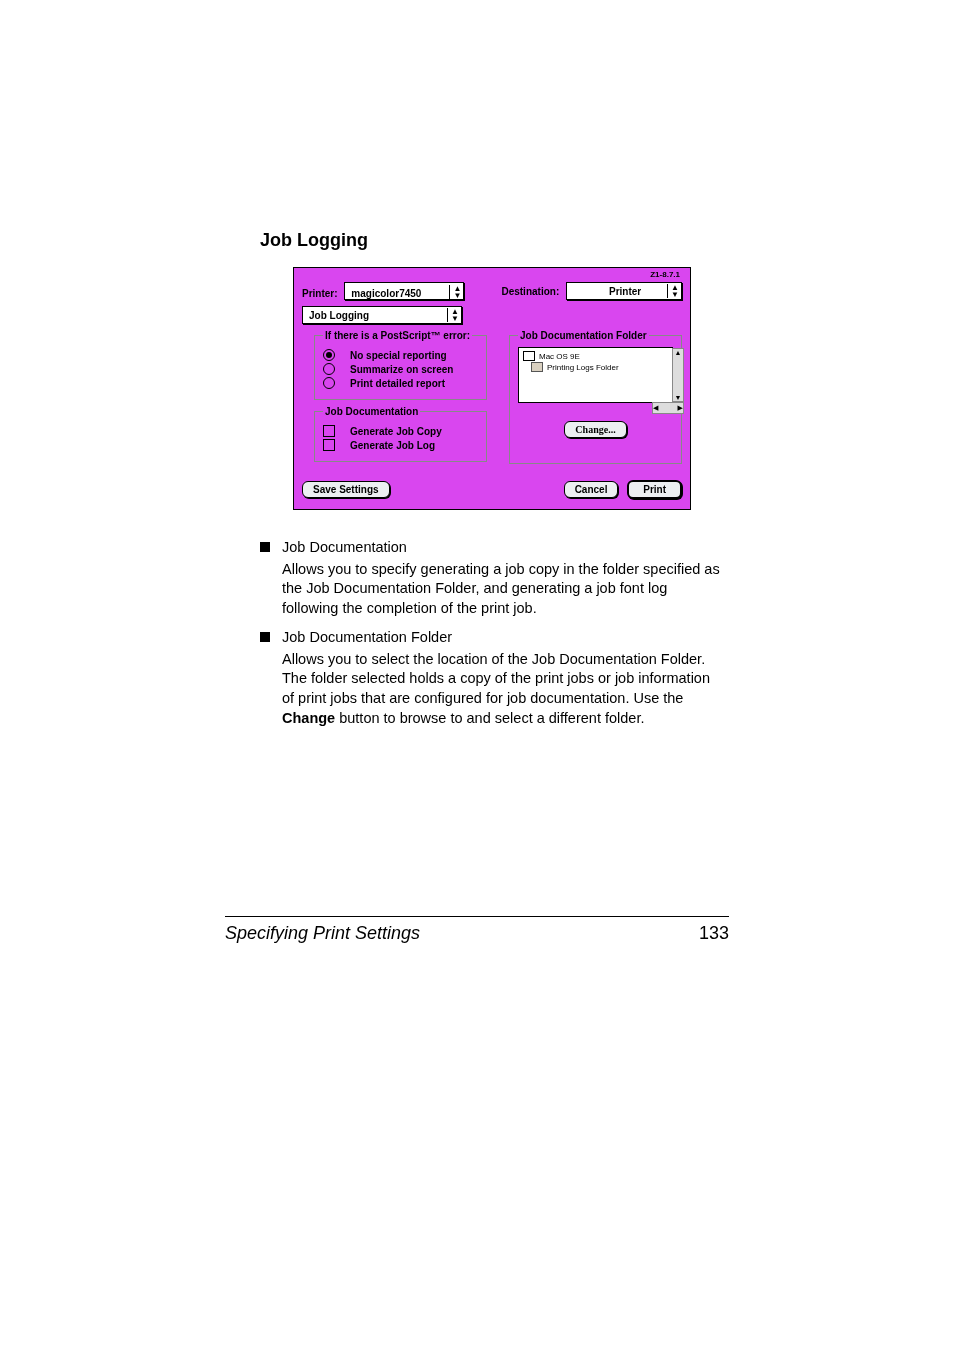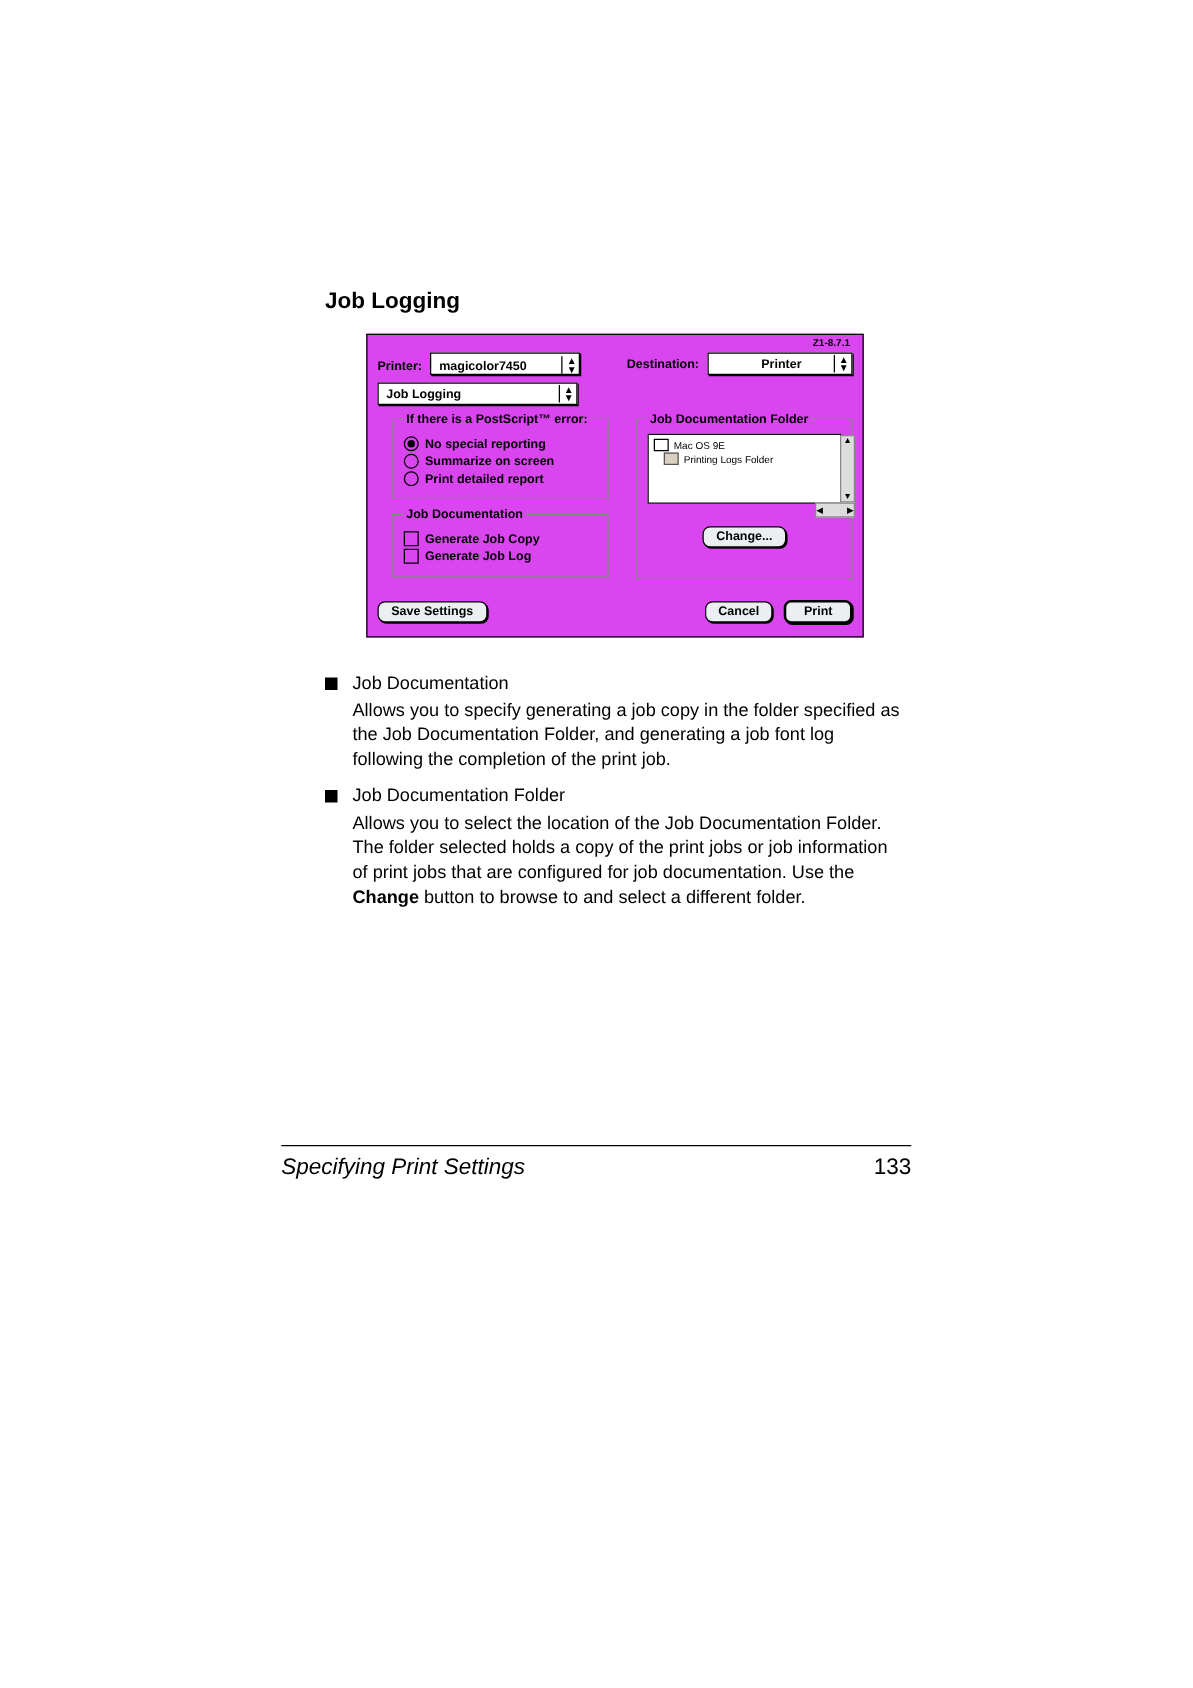--- a/index.html
+++ b/index.html
@@ -89,21 +89,21 @@
     font-size: 10px;
   }
   fieldset.fs > legend {
     font-weight: bold;
     font-size: 10px;
     padding: 0 2px;
   }
   .radio-row, .check-row {
     display: flex;
     align-items: center;
-    gap: 5px;
+    gap: 15px;
     margin: 2px 0;
     font-weight: bold;
   }
   .radio, .checkbox {
     width: 10px; height: 10px;
     border: 1px solid #000;
     display: inline-block;
   }
   .radio { border-radius: 50%; position: relative; }
   .radio.selected::after {
@@ -174,21 +174,21 @@
   .mac-btn.default {
     border-width: 2px;
     padding: 2px 14px;
   }
   .dlg-bottom {
     display: flex;
     justify-content: space-between;
     align-items: center;
     margin-top: 10px;
   }
-  .change-row { text-align: center; margin-top: 4px; }
+  .change-row { text-align: center; margin-top: 4px; font-family: Liberation Serif, serif; }
 
   
   .bullets { font-size: 14.5px; line-height: 1.35; }
   .bullet-item { display: flex; margin-bottom: 10px; }
   .bullet-mark {
     width: 10px; height: 10px; background: #000;
     flex: 0 0 auto;
     margin-top: 4px;
     margin-right: 12px;
   }

